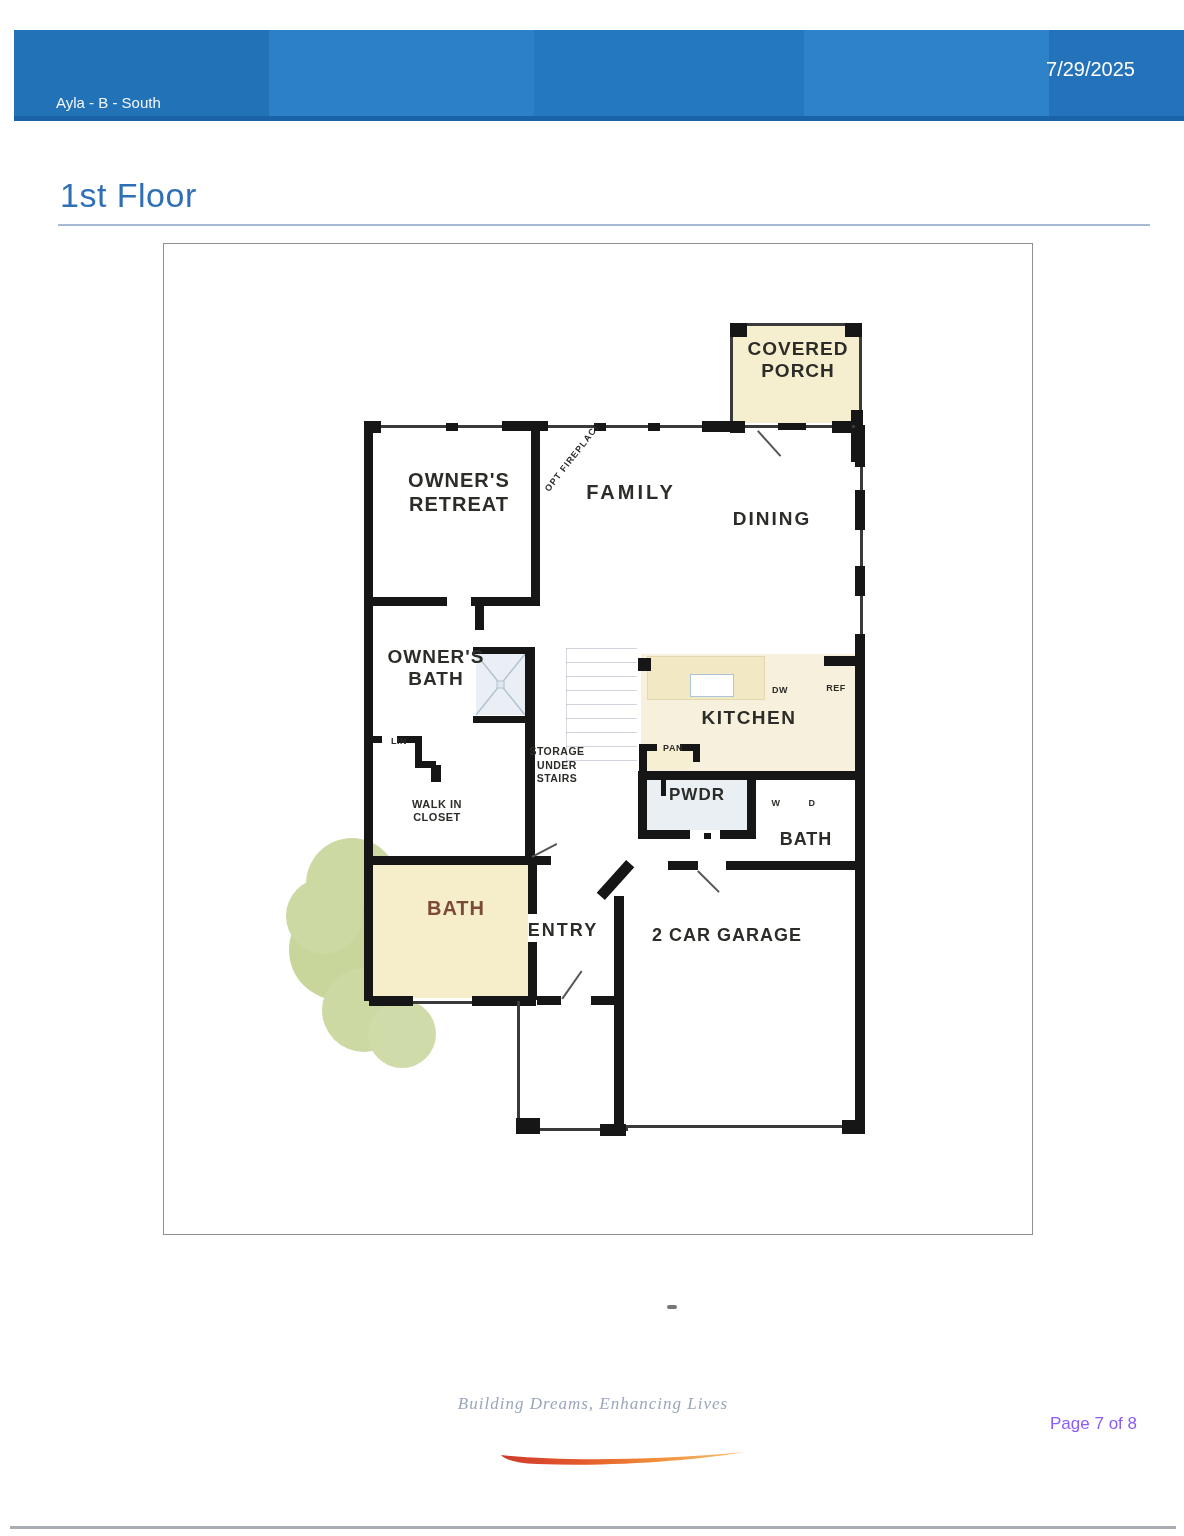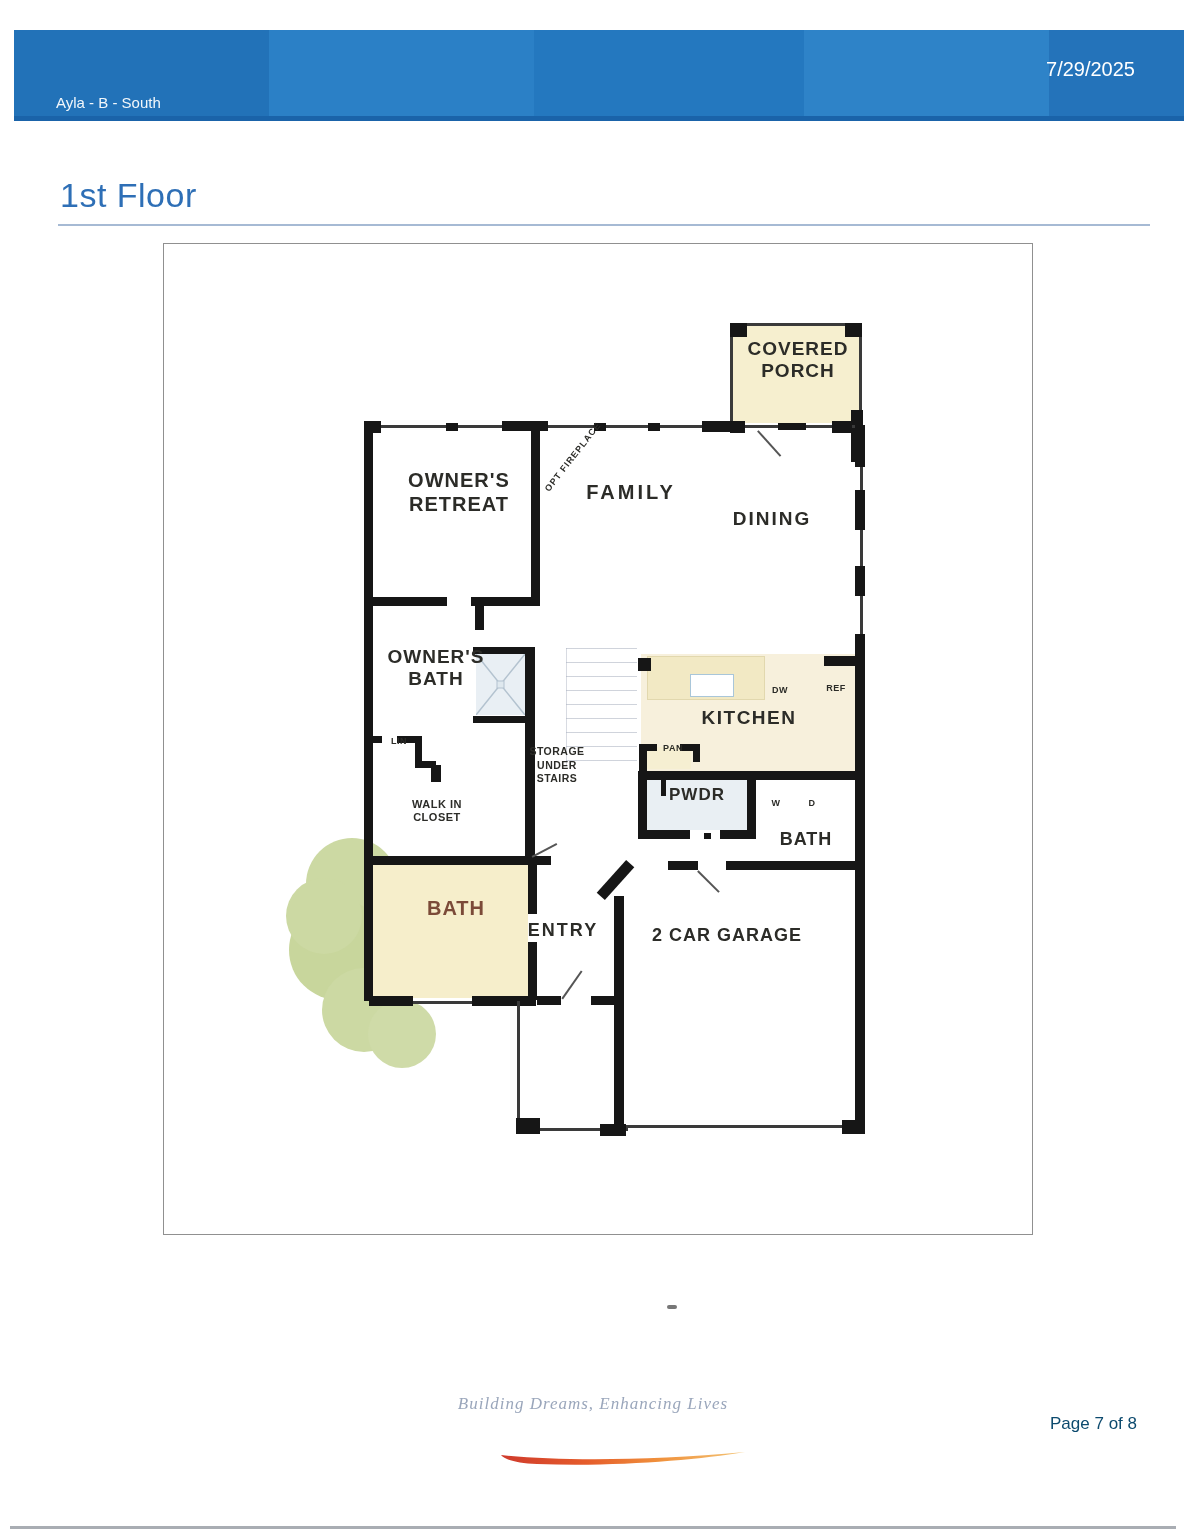--- a/index.html
+++ b/index.html
@@ -47,21 +47,21 @@
     position:absolute;left:593px;top:1394px;transform:translateX(-50%);
     font-family:"Liberation Serif",serif;font-style:italic;
     font-size:17px;color:#9aa6bb;letter-spacing:1px;white-space:nowrap;
   }
   .footer-brand{
     position:absolute;left:596px;top:1410px;transform:translateX(-50%);
     font-family:"Liberation Serif",serif;font-weight:700;
     font-size:31px;color:#1f5ca8;letter-spacing:.5px;white-space:nowrap;
   }
   .footer-swoosh{position:absolute;left:497px;top:1448px;}
-  .page-info{position:absolute;right:47px;top:1414px;font-size:17px;color:#0c4a6e;}
+  .page-info{position:absolute;right:47px;top:1414px;font-size:17px;color:#8b5cf6;}
   .scan-line{position:absolute;left:10px;top:1526px;width:1166px;height:2.5px;background:#a9adb3;}
   .artifact-dash{position:absolute;left:667px;top:1305px;width:10px;height:4px;background:#777777;border-radius:2px;}
 </style>
 </head>
 <body>
 
 <div class="page">
 
   <div class="header-bar">
     <div class="header-subtitle">Ayla - B - South</div>

